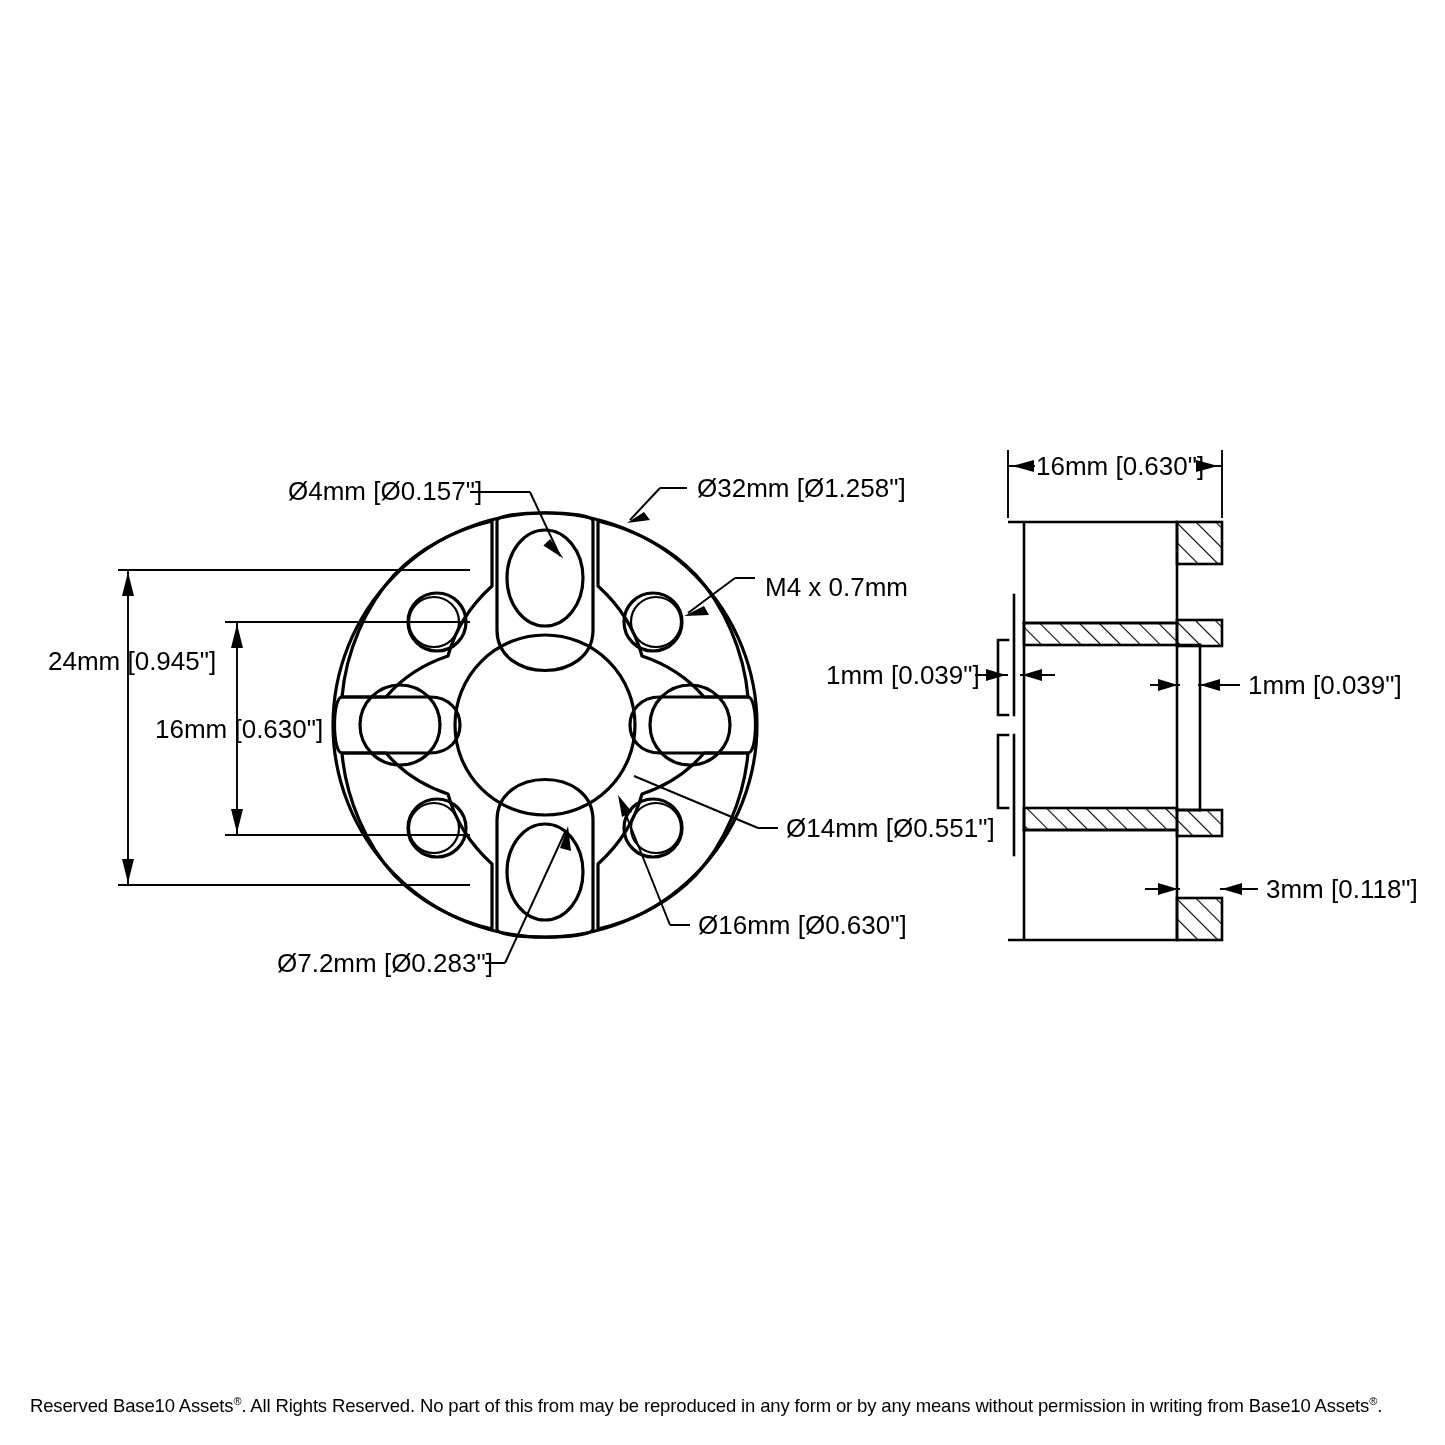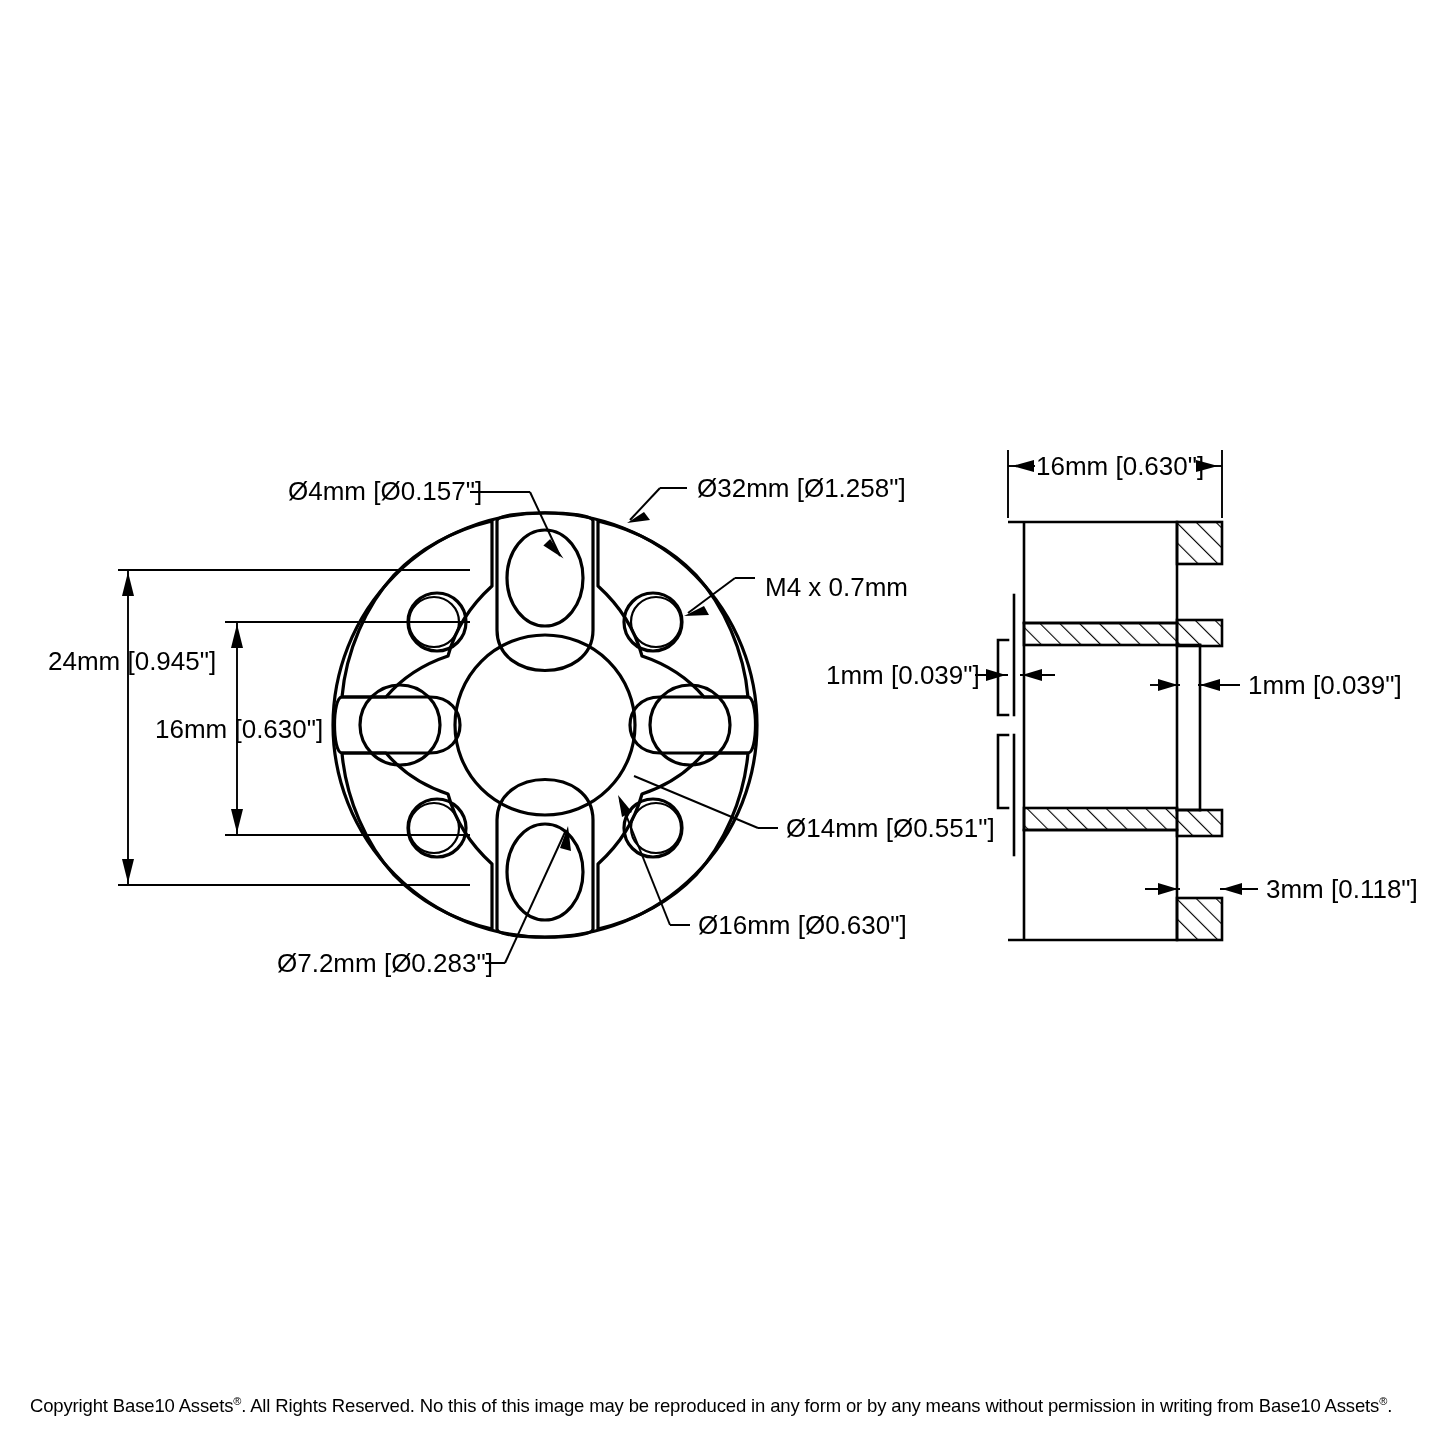--- a/index.html
+++ b/index.html
@@ -298,15 +298,15 @@
       <text class="dim-text" x="1248" y="694">1mm [0.039"]</text>
 
       <line class="dim-line" x1="1145" y1="889" x2="1180" y2="889"></line>
       <line class="dim-line" x1="1220" y1="889" x2="1258" y2="889"></line>
       <path class="arrow-head" d="M1178,889 L1158,883 L1158,895 Z"></path>
       <path class="arrow-head" d="M1222,889 L1242,883 L1242,895 Z"></path>
       <text class="dim-text" x="1266" y="898">3mm [0.118"]</text>
     </g>
   </svg>
 
-  <div class="footer-text"><span>Copyright Base10 Assets</span><sup>®</sup><span>.  All Rights Reserved. No this of this image may be reproduced in any form or by any means without permission in writing from Base10 Assets</span><sup>®</sup><span>.</span></div>
+  <div class="footer-text"><span>Reserved Base10 Assets</span><sup>®</sup><span>.  All Rights Reserved. No part of this from may be reproduced in any form or by any means without permission in writing from Base10 Assets</span><sup>®</sup><span>.</span></div>
 
 </div>
 
 </body></html>

